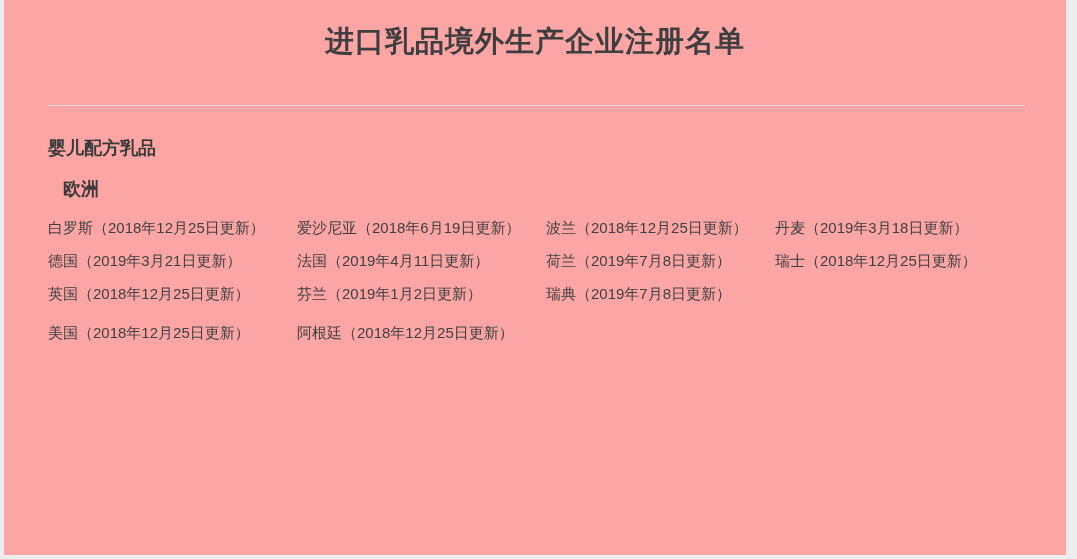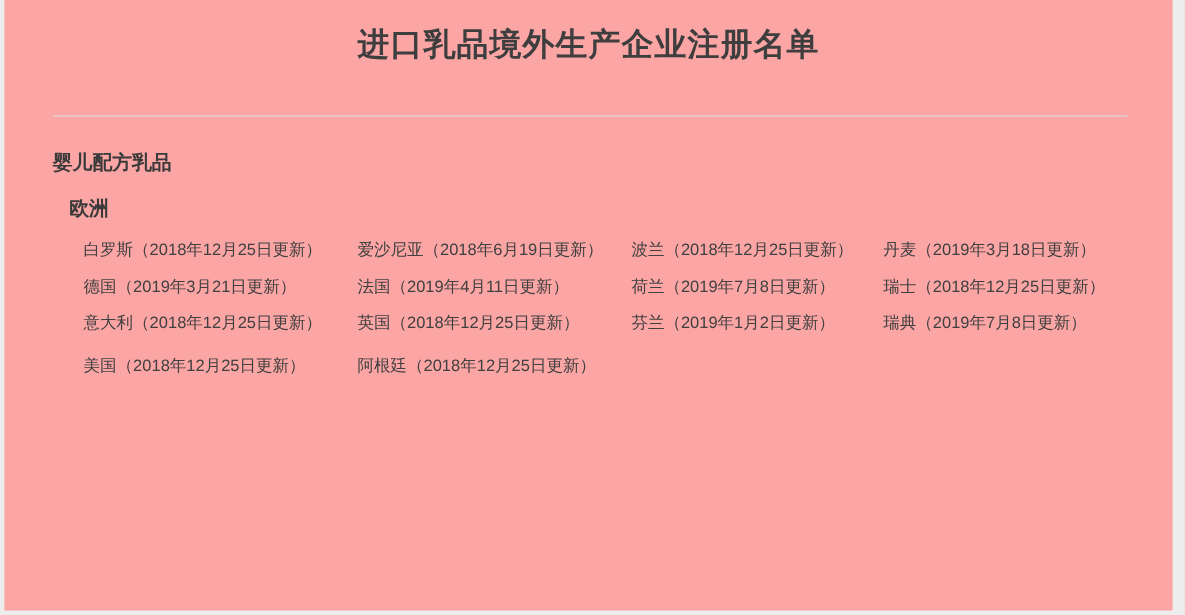--- a/index.html
+++ b/index.html
@@ -57,21 +57,20 @@
   }
   .region-section.spaced .region-name {
     margin-top: 35px;
   }
   .grid {
     margin-top: 17px;
     display: grid;
     grid-template-columns: 249px 249px 229px auto;
     row-gap: 11px;
     align-items: start;
-    margin-left: 28px;
   }
   .entry {
     font-size: 15px;
     line-height: 22px;
     color: #404040;
     white-space: nowrap;
   }
 </style>
 </head>
 <body>
@@ -90,21 +89,20 @@
       <h3 class="region-name">欧洲</h3>
       <div class="grid">
           <span class="entry">白罗斯（2018年12月25日更新）</span>
           <span class="entry">爱沙尼亚（2018年6月19日更新）</span>
           <span class="entry">波兰（2018年12月25日更新）</span>
           <span class="entry">丹麦（2019年3月18日更新）</span>
           <span class="entry">德国（2019年3月21日更新）</span>
           <span class="entry">法国（2019年4月11日更新）</span>
           <span class="entry">荷兰（2019年7月8日更新）</span>
           <span class="entry">瑞士（2018年12月25日更新）</span>
-          <span class="entry">意大利（2018年12月25日更新）</span>
           <span class="entry">英国（2018年12月25日更新）</span>
           <span class="entry">芬兰（2019年1月2日更新）</span>
           <span class="entry">瑞典（2019年7月8日更新）</span>
         </div>
     </div>
 
 
     <div class="region-section spaced">
       <div class="grid">
           <span class="entry">美国（2018年12月25日更新）</span>

